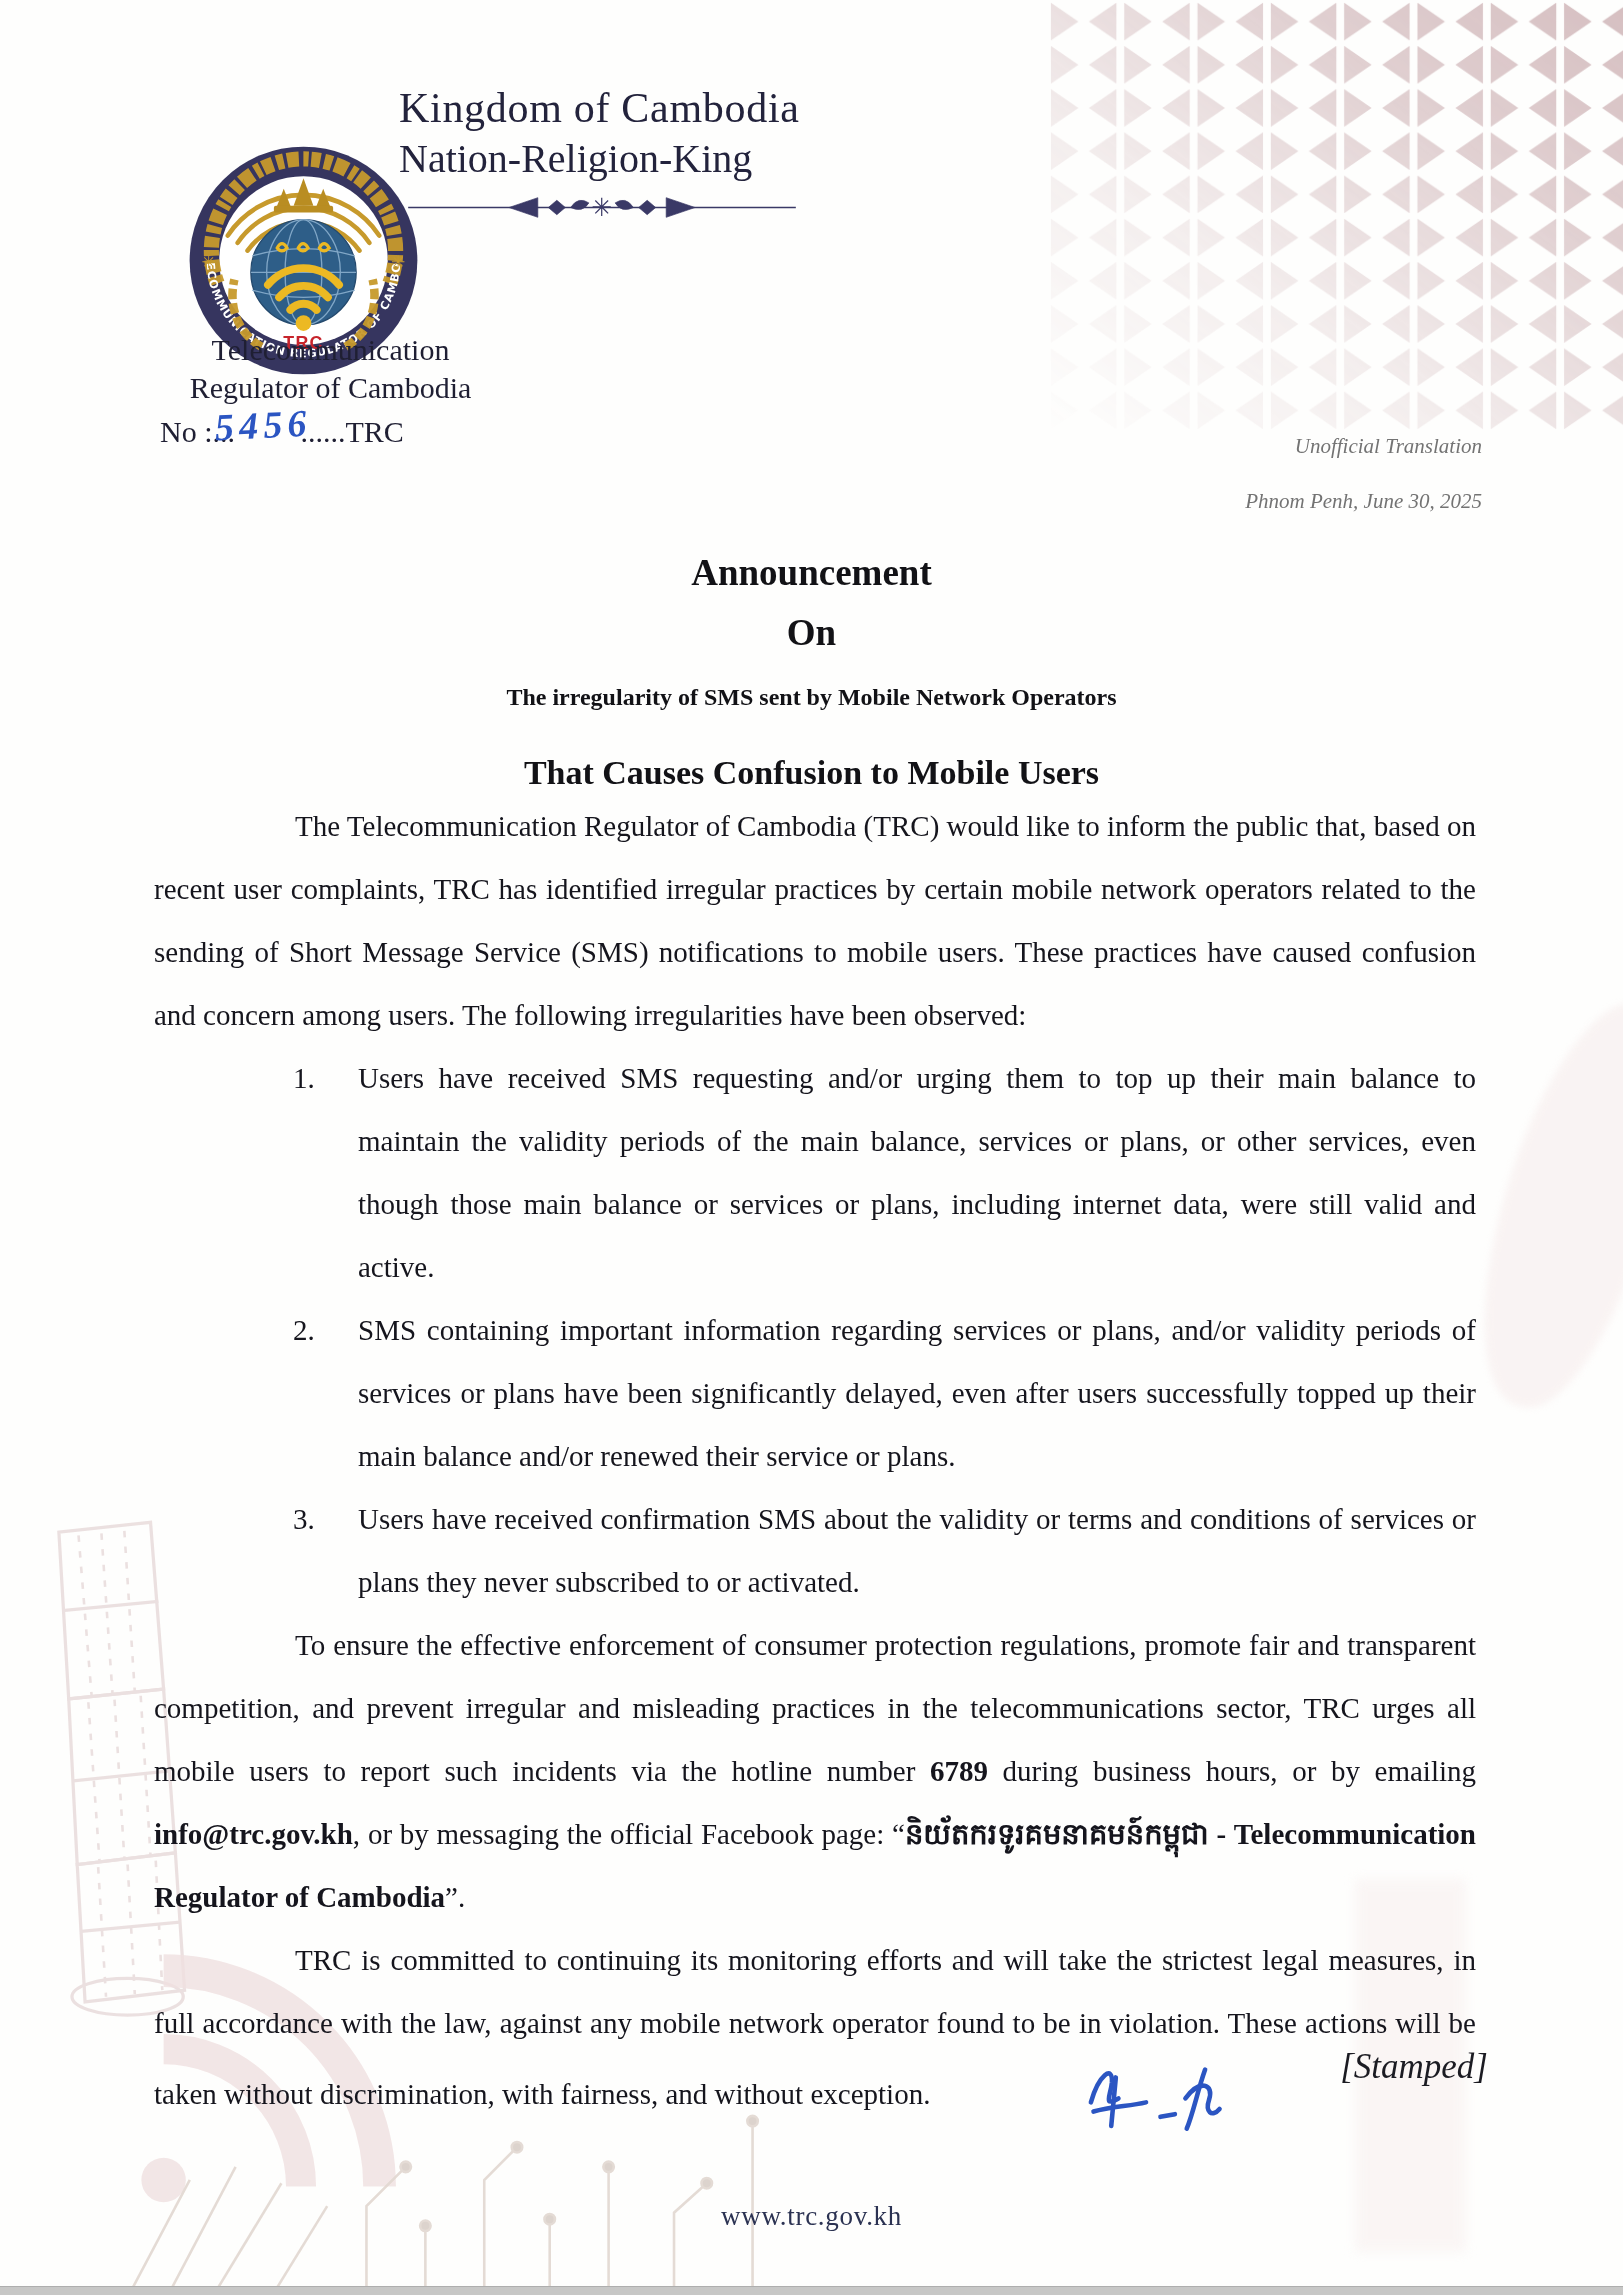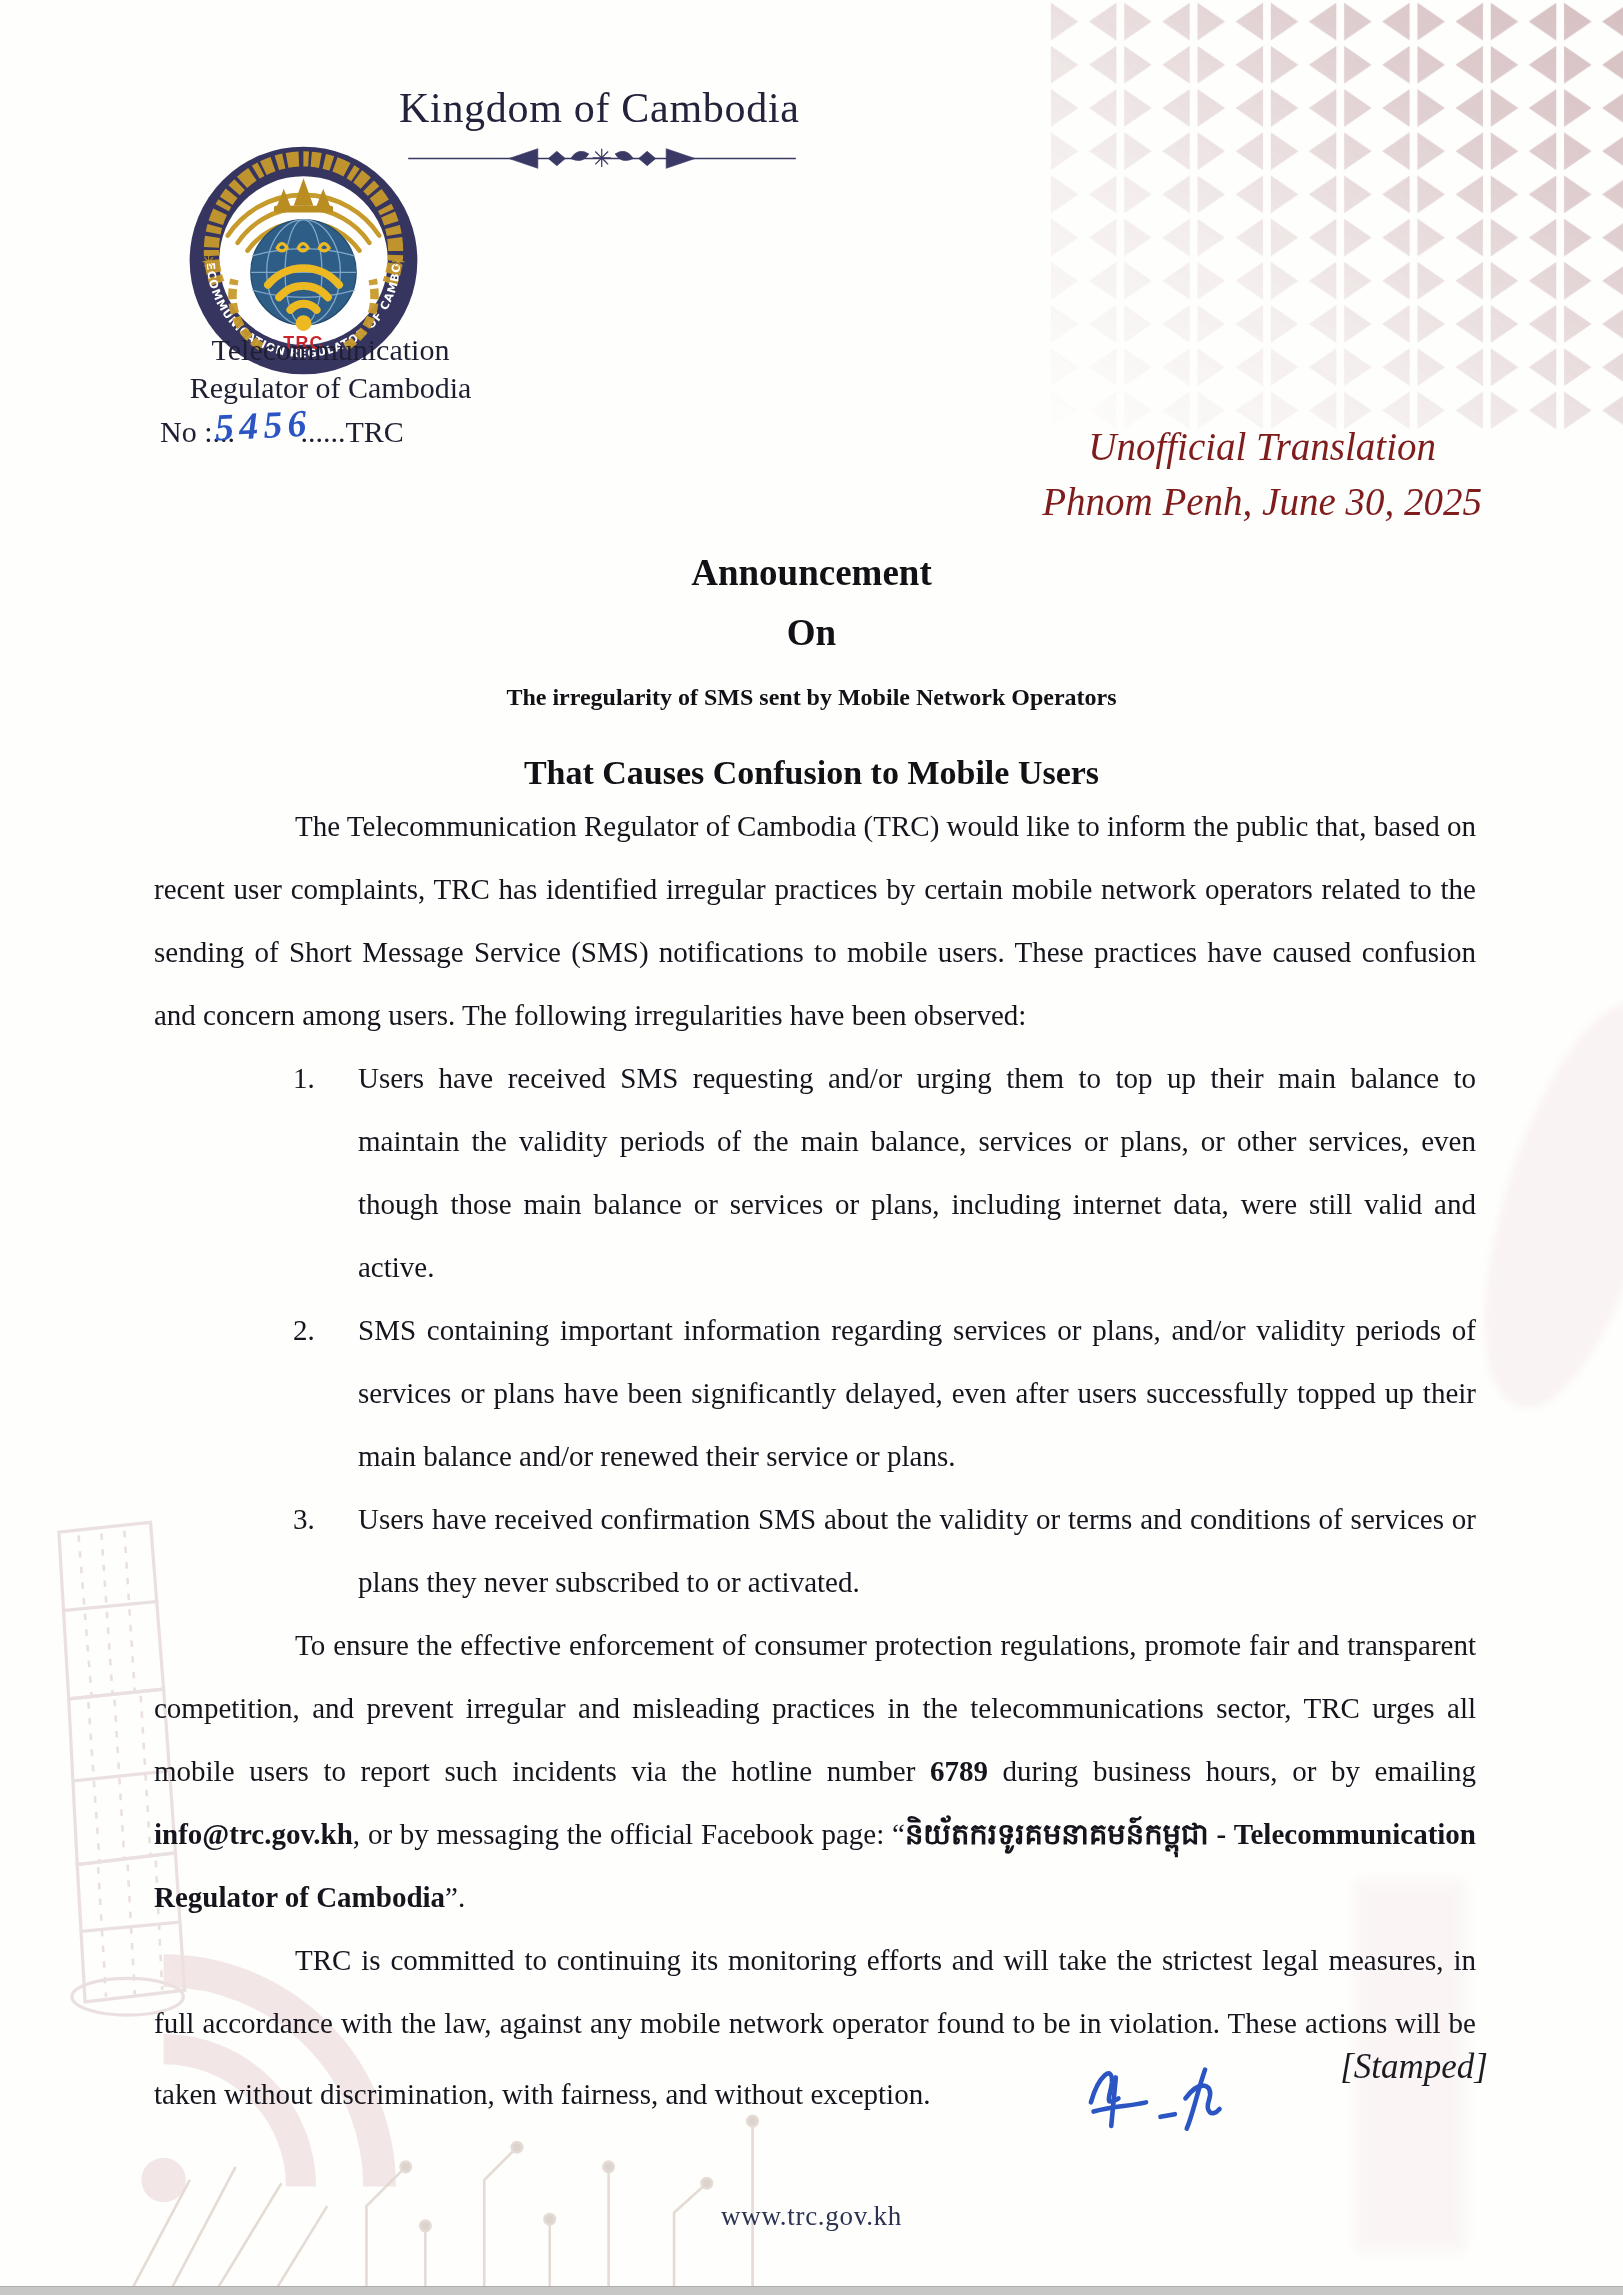--- a/index.html
+++ b/index.html
@@ -20,22 +20,22 @@
   .hdr-center{position:absolute; left:399px; top:84px; width:838px; text-align:left; color:#23233c;}
   .kingdom{font-size:42px; letter-spacing:0.7px;}
   .motto{font-size:40px; margin-top:2.6px;}
   .ornament{margin-top:7.9px;}
   .seal{position:absolute; left:187px; top:144px; width:233px; height:233px;}
   .org-block{position:absolute; left:134px; top:331px; width:393px; text-align:center;
     font-size:30px; line-height:38px; color:#1f1f33;}
   .ref-line{margin-top:2.6px; text-align:left; padding-left:26px; white-space:nowrap; position:relative;}
   .ref-number{display:inline-block; color:#2b55c2; font-size:38px; font-weight:bold; font-style:italic;
     letter-spacing:5.2px; transform:rotate(-3deg) translateY(-3.9px); margin:0 -11.8px 0 -19.6px; position:relative; z-index:2;}
-  .trans-block{position:absolute; right:141px; top:419px; text-align:center; font-style:italic;
-    font-size:39px; line-height:55px; color:#7f1d1d;}
+  .trans-block{position:absolute; right:141px; top:419px; text-align:right; font-style:italic;
+    font-size:21px; line-height:55px; color:#737373;}
   
   .title-block{position:absolute; left:157px; right:157px; top:551px; text-align:center; color:#121216;}
   .t1{font-size:37px; font-weight:bold;text-align:center;}
   .t2{font-size:37px; font-weight:bold; margin-top:17px;}
   .t3{font-size:24px; font-weight:bold; margin-top:30px;}
   .t4{font-size:34px; font-weight:bold; margin-top:43px;}
   
   .body-block{position:absolute; left:154px; right:147px; top:795px;
     font-size:29px; line-height:63px; text-align:justify; color:#15151d;}
   .para{text-indent:141px; margin:0; padding:0;}
@@ -181,20 +181,21 @@
 
     <g stroke="#c79a2c" stroke-width="13" fill="none" stroke-dasharray="16 6" opacity="0.95">
       <path d="M 113 308 C 78 288 62 248 72 206"></path>
       <path d="M 241 308 C 276 288 292 248 282 206"></path>
     </g>
     <text x="177" y="312" text-anchor="middle" font-size="27" font-weight="bold" fill="#c7242c" letter-spacing="2" font-family="'Liberation Sans','DejaVu Sans',sans-serif">TRC</text>
   </svg>
 
   <div class="hdr-center">
     <div class="kingdom">Kingdom of Cambodia</div>
+    <div class="motto">Nation-Religion-King</div>
     <div class="ornament">
       <svg width="406" height="37" viewBox="0 0 620 56">
         <g stroke="#3a3966" fill="#3a3966">
           <line x1="14" y1="28" x2="606" y2="28" stroke-width="2" fill="none"></line>
           <polygon points="168,28 212,13 212,43"></polygon>
           <polygon points="452,28 408,13 408,43"></polygon>
           <polygon points="228,28 241,17 254,28 241,39"></polygon>
           <polygon points="366,28 379,17 392,28 379,39"></polygon>
           <path d="M 262 28 q 12 -18 28 -7 q -10 16 -28 7 Z"></path>
           <path d="M 358 28 q -12 -18 -28 -7 q 10 16 28 7 Z"></path>

